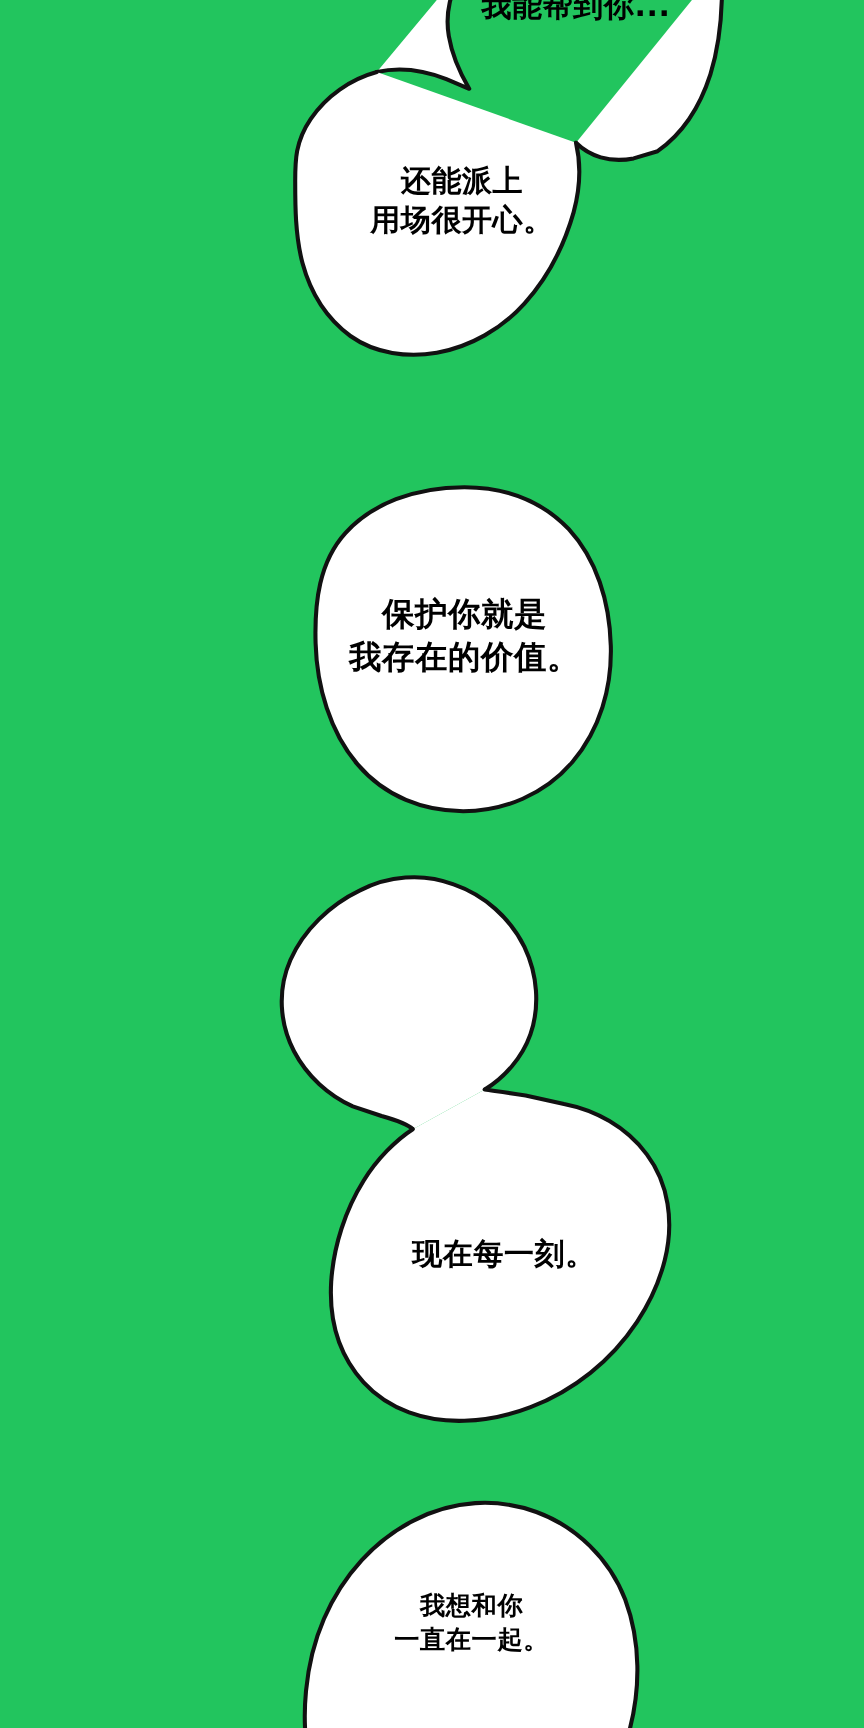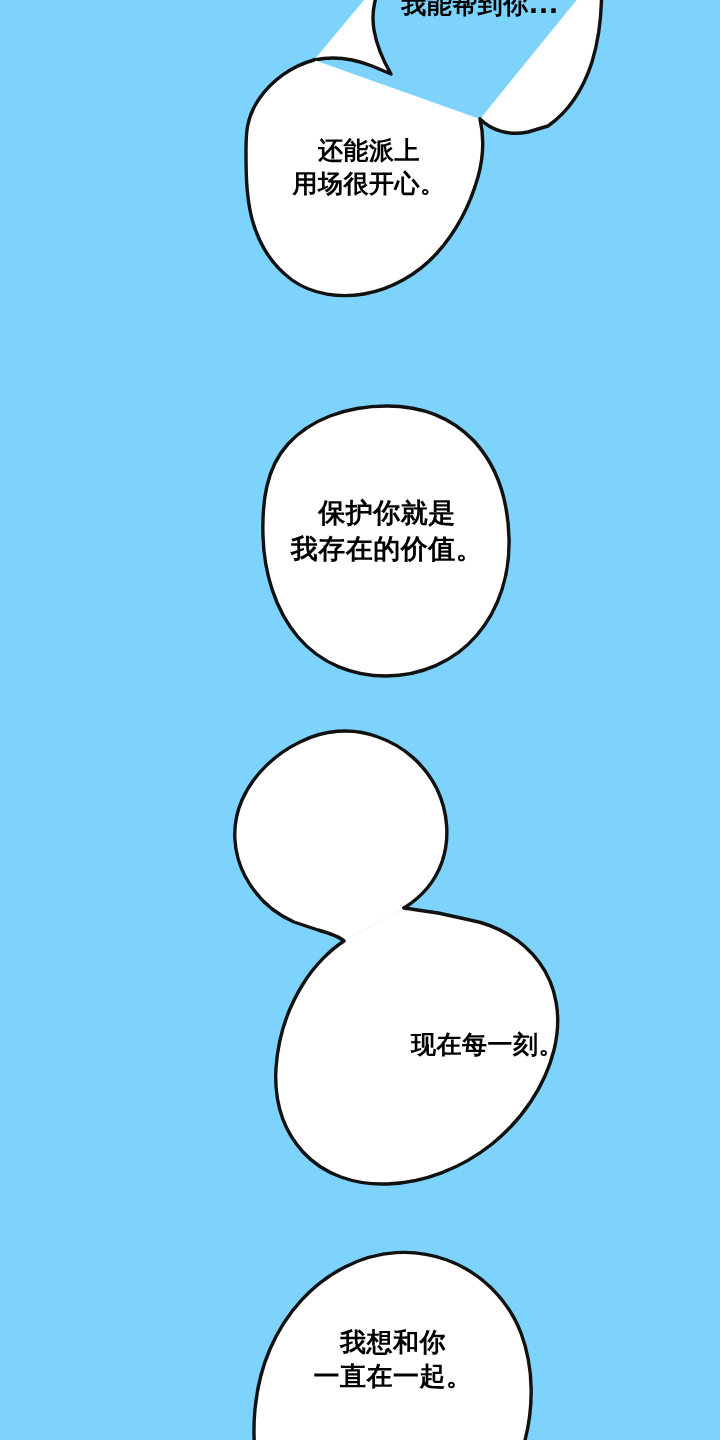--- a/index.html
+++ b/index.html
@@ -7,21 +7,21 @@
     padding: 0;
     background: #ffffff;
   }
   body {
     font-family: "DejaVu Sans", "Liberation Sans", sans-serif;
   }
   #comic-page {
     position: relative;
     width: 720px;
     height: 1440px;
-    background: #7dd3fc;
+    background: #22c55e;
     overflow: hidden;
   }
   #bubble-layer {
     position: absolute;
     left: 0;
     top: 0;
     width: 720px;
     height: 1440px;
   }
   .bubble-text {
@@ -29,25 +29,25 @@
     text-align: center;
     color: #000000;
     font-weight: 700;
     line-height: 1.32;
     letter-spacing: 0.5px;
     white-space: pre;
     font-family: "DejaVu Sans", "Liberation Sans", sans-serif;
     -webkit-font-smoothing: antialiased;
   }
   .t1 { left: 330px; top: -12px;  width: 300px; font-size: 25px; }
-  .t2 { left: 248px; top: 134px;  width: 242px; font-size: 25px; }
+  .t2 { left: 264px; top: 134px;  width: 242px; font-size: 25px; }
   .t3 { left: 262px; top: 495px;  width: 250px; font-size: 27px; }
   .t4 { left: 236px; top: 790px;  width: 208px; font-size: 25px; }
-  .t5 { left: 276px; top: 1028px; width: 288px; font-size: 25px; text-align: right; }
-  .t6 { left: 258px; top: 1325px; width: 270px; font-size: 26px; }
+  .t5 { left: 276px; top: 1028px; width: 288px; font-size: 25px; }
+  .t6 { left: 258px; top: 1325px; width: 270px; font-size: 21px; }
 </style>
 </head>
 <body>
 
 <div id="comic-page">
 
   <svg id="bubble-layer" viewBox="0 0 720 1440" width="720" height="1440" xmlns="http://www.w3.org/2000/svg">
 
     <g>
       <path fill="#ffffff" stroke="#111111" stroke-width="3.4" stroke-linejoin="round" stroke-linecap="round" d="M 389,-30

